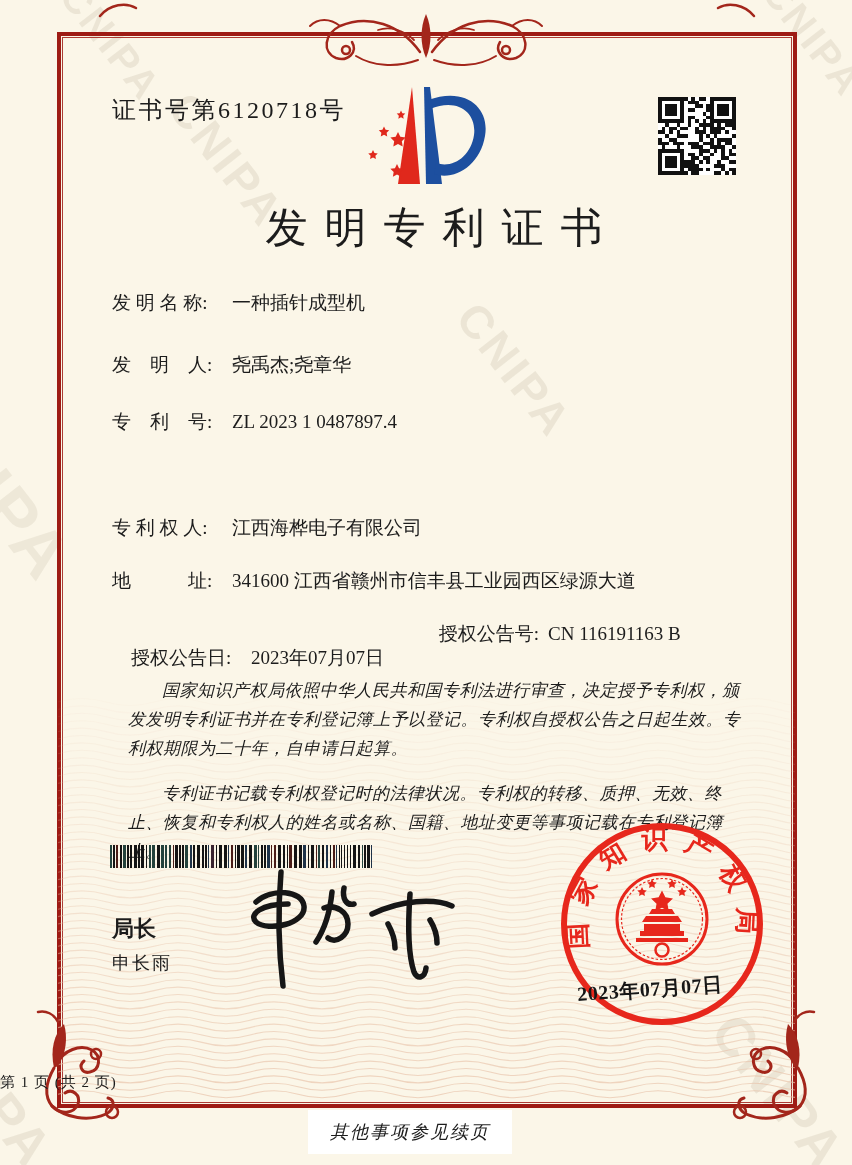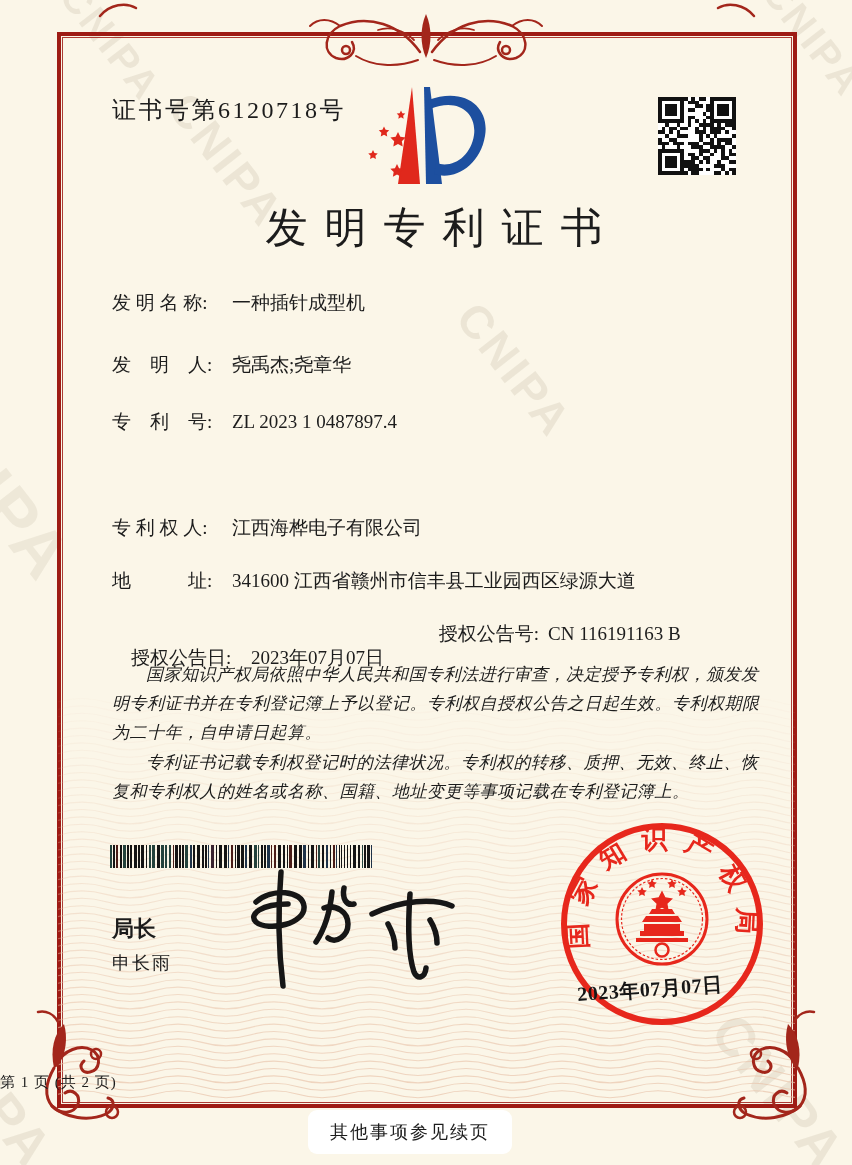--- a/index.html
+++ b/index.html
@@ -19,32 +19,32 @@
   .logo{position:absolute;left:354px;top:84px;}
   .qr{position:absolute;left:658px;top:97px;width:78px;height:78px;fill:#111;}
   .title{position:absolute;left:0;top:192px;width:100%;text-align:center;font-size:42px;
          letter-spacing:17px;padding-left:17px;box-sizing:border-box;font-weight:500;}
   .frow{position:absolute;left:112px;width:680px;font-size:19px;white-space:pre;line-height:24px;}
   .flabel{display:inline-block;width:120px;}
   .pair2{position:absolute;left:318px;top:0;white-space:pre;}
   .pl2{display:inline-block;width:118px;text-align:center;}
   .paras{position:absolute;left:112px;top:660px;width:652px;font-size:17px;line-height:29px;
          font-style:italic;letter-spacing:.5px;}
-  .paras p{margin:0;text-indent:34px;}
+  .paras p{margin:16px;text-indent:34px;}
   .paras p + p{margin-top:1px;}
   #barcode{position:absolute;left:110px;top:845px;width:268px;height:23px;}
   .signer-title{position:absolute;left:112px;top:914px;font-size:22px;
         font-family:"Liberation Sans","DejaVu Sans",sans-serif;font-weight:bold;}
   .signer-name{position:absolute;left:112px;top:951px;font-size:18px;letter-spacing:2px;
         font-family:"Liberation Sans","DejaVu Sans",sans-serif;}
   .sig{position:absolute;left:226px;top:864px;}
   .seal{position:absolute;left:554px;top:816px;}
   .footer{position:absolute;left:0;top:1073px;width:100%;text-align:left;font-size:15px;letter-spacing:1px;}
   .note-box{position:absolute;left:308px;top:1110px;width:204px;height:44px;background:#ffffff;
-        text-align:center;line-height:44px;font-size:18px;letter-spacing:2px;border-radius:9px;}
+        text-align:center;line-height:44px;font-size:18px;font-style:italic;letter-spacing:2px;}
   .orn{position:absolute;pointer-events:none;}
   .flip{transform:scaleX(-1);}
   svg text{font-family:"Liberation Serif","DejaVu Serif",serif;}
 </style>
 </head>
 <body>
 
 <svg width="0" height="0" style="position:absolute" aria-hidden="true">
   <defs>
     <path id="st" d="M0,-10 2.94,-4.05 9.51,-3.09 4.76,1.55 5.88,8.09 0,5 -5.88,8.09 -4.76,1.55 -9.51,-3.09 -2.94,-4.05Z"></path>

